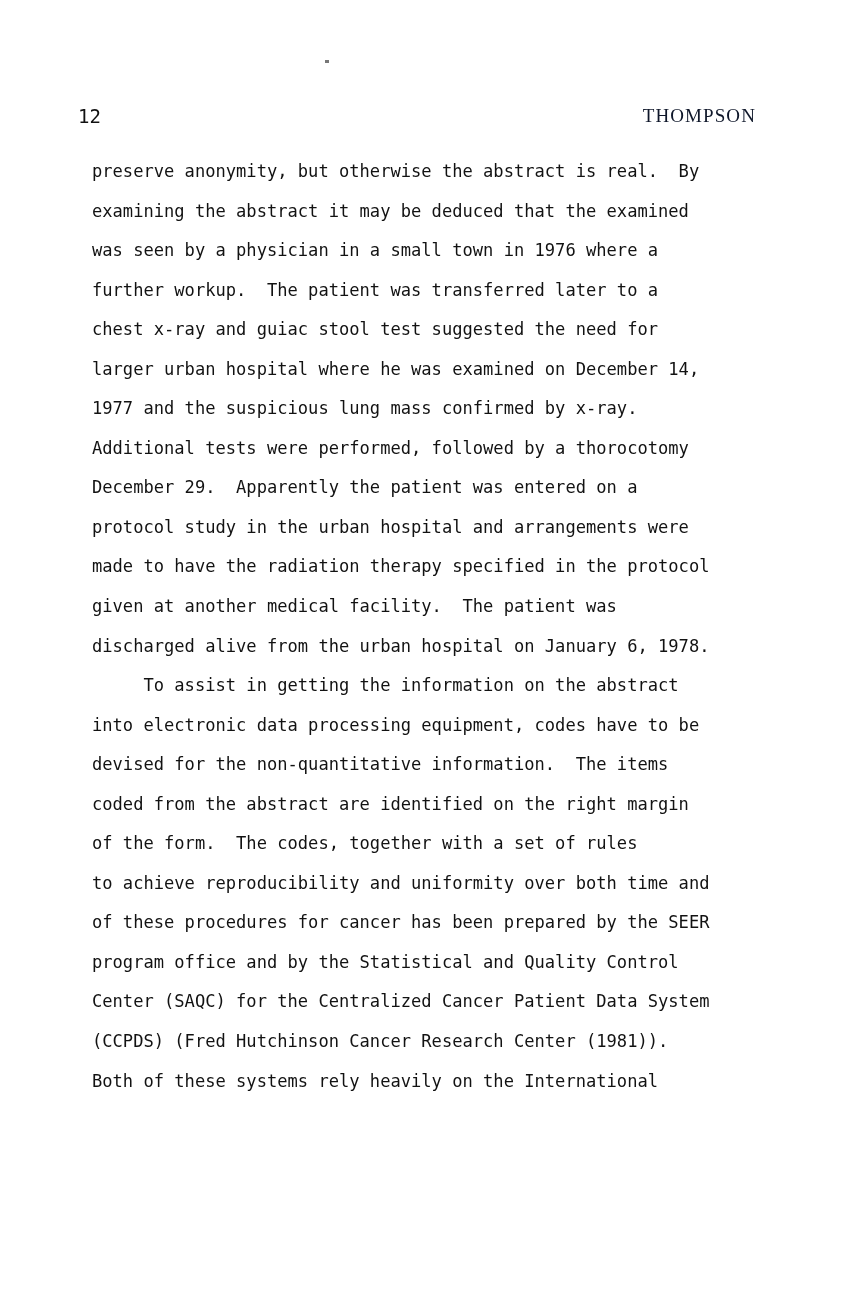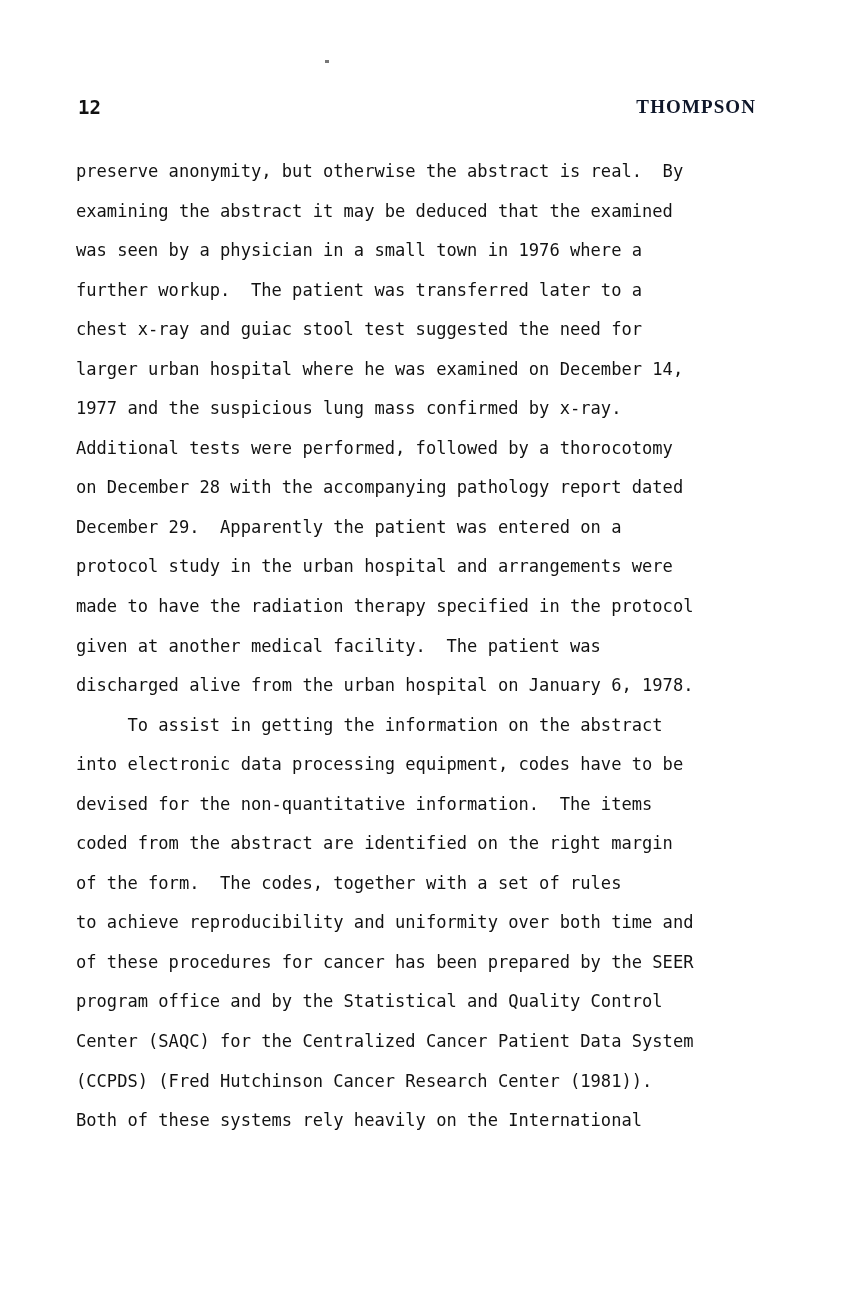--- a/index.html
+++ b/index.html
@@ -24,48 +24,47 @@
     width: 4px;
     height: 3px;
     background: #4a4a4a;
     opacity: 0.75;
   }
 
   
   .running-head {
     position: absolute;
     left: 78px;
-    top: 96px;
+    top: 104px;
     width: 678px;
     height: 24px;
     display: flex;
     justify-content: space-between;
-    align-items: flex-start;
-    font-weight: bold;
+    align-items: center;
   }
   .folio {
     font-family: "DejaVu Sans Mono", "Liberation Mono", monospace;
     font-size: 19px;
     color: #111111;
     letter-spacing: 0px;
     line-height: 22px;
   }
   .head-title {
     font-family: "Liberation Serif", "DejaVu Serif", serif;
     font-size: 19px;
     color: #0f172a;
     letter-spacing: 1.1px;
     line-height: 22px;
     white-space: pre;
   }
 
   
   .body-block {
     position: absolute;
-    left: 76px;
+    left: 92px;
     top: 152px;
     width: 700px;
   }
   .line {
     font-family: "DejaVu Sans Mono", "Liberation Mono", monospace;
     font-size: 17.1px;
     line-height: 39.55px;
     height: 39.55px;
     color: #121212;
     white-space: pre;
@@ -87,21 +86,20 @@
 
   <div class="body-block">
       <div class="line">preserve anonymity, but otherwise the abstract is real.  By</div>
       <div class="line">examining the abstract it may be deduced that the examined</div>
       <div class="line">was seen by a physician in a small town in 1976 where a</div>
       <div class="line">further workup.  The patient was transferred later to a</div>
       <div class="line">chest x-ray and guiac stool test suggested the need for</div>
       <div class="line">larger urban hospital where he was examined on December 14,</div>
       <div class="line">1977 and the suspicious lung mass confirmed by x-ray.</div>
       <div class="line">Additional tests were performed, followed by a thorocotomy</div>
-      <div class="line">on December 28 with the accompanying pathology report dated</div>
       <div class="line">December 29.  Apparently the patient was entered on a</div>
       <div class="line">protocol study in the urban hospital and arrangements were</div>
       <div class="line">made to have the radiation therapy specified in the protocol</div>
       <div class="line">given at another medical facility.  The patient was</div>
       <div class="line">discharged alive from the urban hospital on January 6, 1978.</div>
       <div class="line">     To assist in getting the information on the abstract</div>
       <div class="line">into electronic data processing equipment, codes have to be</div>
       <div class="line">devised for the non-quantitative information.  The items</div>
       <div class="line">coded from the abstract are identified on the right margin</div>
       <div class="line">of the form.  The codes, together with a set of rules</div>

